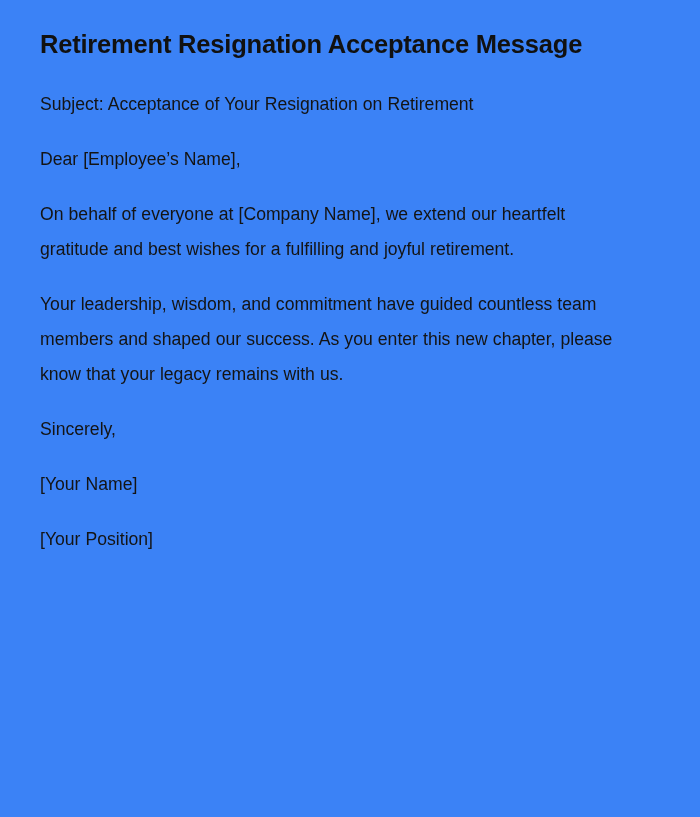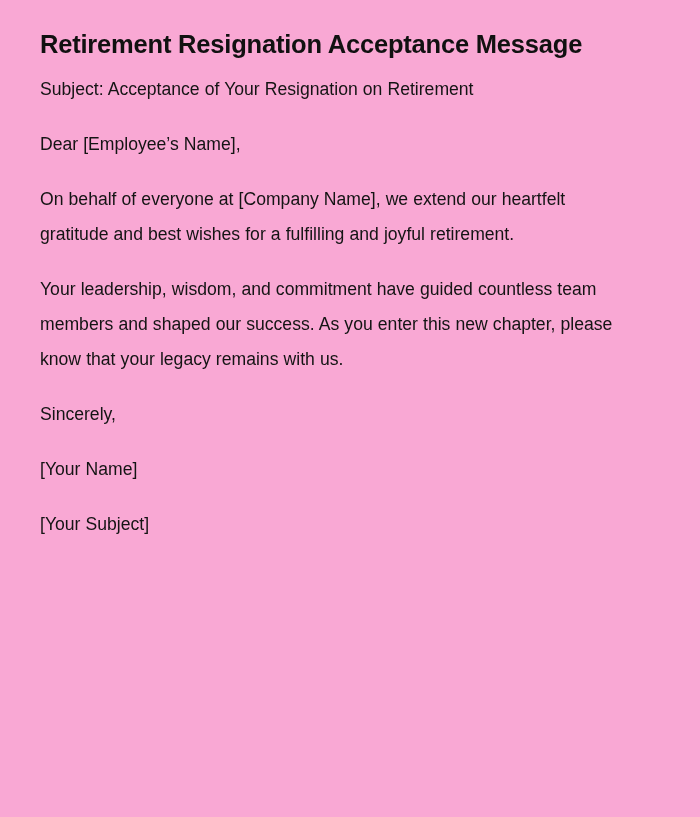--- a/index.html
+++ b/index.html
@@ -12,35 +12,35 @@
     height: 817px;
     overflow: hidden;
     font-family: "Liberation Sans", "DejaVu Sans", sans-serif;
     color: #111111;
     -webkit-font-smoothing: antialiased;
   }
   .page {
     box-sizing: border-box;
     width: 700px;
     height: 817px;
-    background: #f9a8d4;
+    background: #3b82f6;
     padding: 22px 75px 0 40px;
   }
   .doc-title {
     margin: 0 0 0 0;
     padding-top: 7px;
     font-size: 25.5px;
     font-weight: 700;
     line-height: 1.18;
     letter-spacing: -0.2px;
     color: #111111;
     font-family: "Liberation Sans", "DejaVu Sans", sans-serif;
   }
   .body-block {
-    margin-top: 13px;
+    margin-top: 28px;
   }
   .para {
     margin: 0 0 20px 0;
     font-size: 17.6px;
     line-height: 35px;
     color: #141414;
     font-weight: 400;
     max-width: 590px;
     word-spacing: 0.2px;
   }
@@ -66,16 +66,16 @@
 
 
     <p class="para">On behalf of everyone at [Company Name], we extend our heartfelt gratitude and best wishes for a fulfilling and joyful retirement.</p>
 
     <p class="para">Your leadership, wisdom, and commitment have guided countless team members and shaped our success. As you enter this new chapter, please know that your legacy remains with us.</p>
 
     <p class="para sig">Sincerely,</p>
 
     <p class="para sig">[Your Name]</p>
 
-    <p class="para sig">[Your Subject]</p>
+    <p class="para sig">[Your Position]</p>
 
   </div>
 </div>
 
 </body></html>

